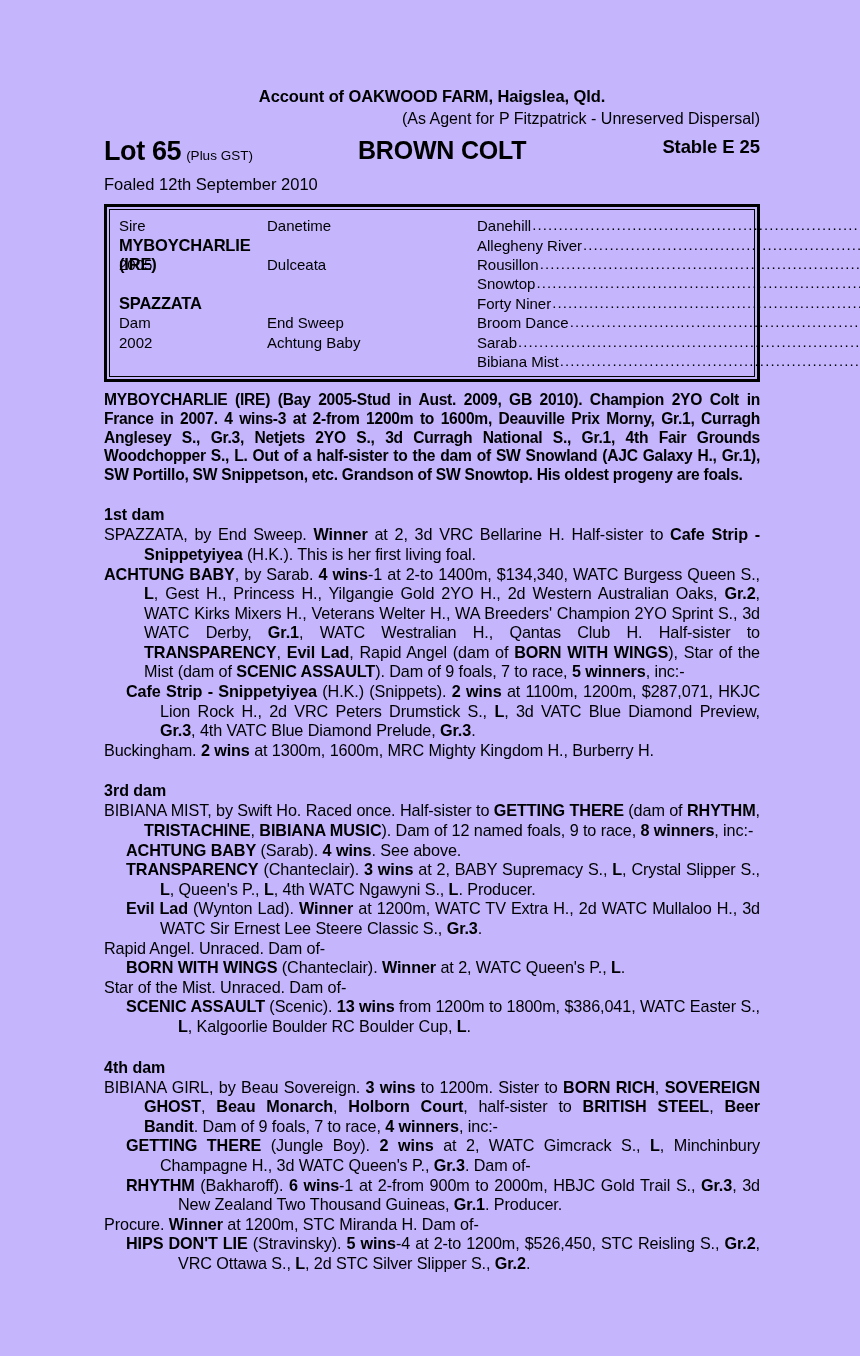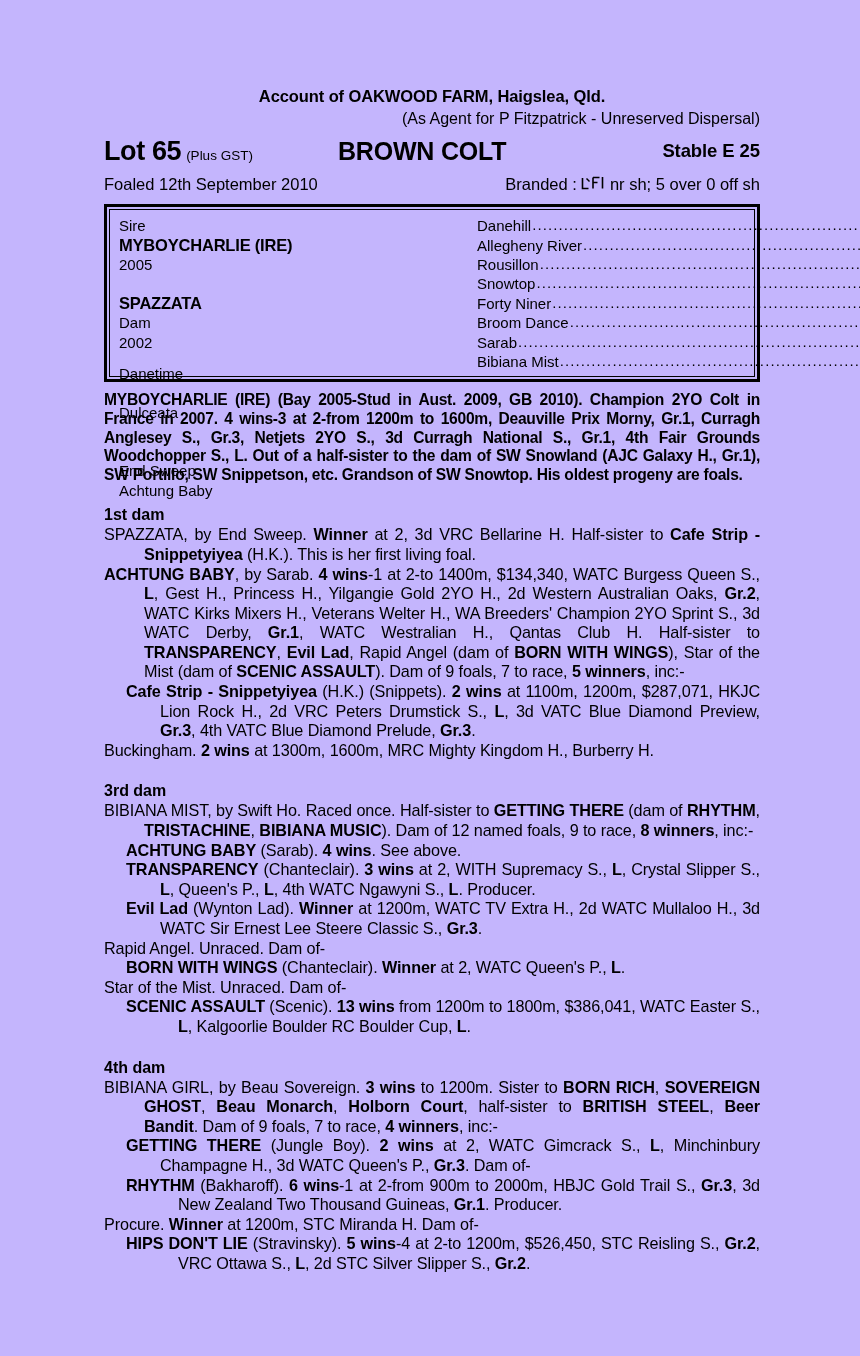--- a/index.html
+++ b/index.html
@@ -36,23 +36,24 @@
     line-height: 1.25;
   }
   .agent-line {
     text-align: right;
     font-size: 16px;
     line-height: 1.35;
     margin-top: 1px;
   }
   .lot-row {
     display: flex;
-    align-items: center;
+    align-items: flex-start;
     margin-top: 7px;
     height: 30px;
+    gap: 20px;
   }
   .lot-left {
     display: flex;
     align-items: baseline;
     width: 234px;
     flex: 0 0 234px;
   }
   .lot-num {
     font-weight: bold;
     font-size: 27px;
@@ -118,21 +119,20 @@
   .ped-right {
     flex: 1 1 auto;
     padding-right: 11px;
     padding-left: 6px;
   }
   .ped-left .prow {
     display: flex;
     font-size: 15px;
     line-height: 19.4px;
     height: 19.4px;
-    flex-direction: column;
   }
   .pcol1 { flex: 0 0 148px; }
   .pcol2 { flex: 1 1 auto; }
   .pname-bold {
     font-weight: bold;
     font-size: 16.5px;
     letter-spacing: -0.2px;
   }
   .gp-row {
     display: flex;
@@ -198,32 +198,20 @@
       <div class="lot-left">
         <span class="lot-num">Lot 65</span>
         <span class="plus-gst">(Plus GST)</span>
       </div>
       <div class="colt-title">BROWN COLT</div>
       <div class="stable">Stable E 25</div>
     </div>
 
     <div class="foaled-row">
       <span class="foaled-text">Foaled 12th September 2010</span>
-      <span class="branded-wrap">
-        <span>Branded :</span>
-        <span class="brand-mark">
-          <svg viewBox="0 0 26 15" width="26" height="15" aria-hidden="true">
-            <path d="M1.5,2 L1.5,12.5 L7.5,12.5" fill="none" stroke="#000" stroke-width="1.6"></path>
-            <path d="M5.5,2.5 L8.5,5.5" fill="none" stroke="#000" stroke-width="1.4"></path>
-            <path d="M12,1.5 L12,12.5 M12,1.5 L18.5,1.5 M12,6.5 L16.5,6.5" fill="none" stroke="#000" stroke-width="1.6"></path>
-            <path d="M21.5,1 L21.5,12.5" fill="none" stroke="#000" stroke-width="1.6"></path>
-          </svg>
-        </span>
-        <span>nr sh; 5 over 0 off sh</span>
-      </span>
     </div>
 
     <div class="ped-outer">
       <div class="ped-inner">
         <div class="ped-grid">
           <div class="ped-left" id="ped-left">
               <div class="prow">
                 <div class="pcol1">Sire</div>
                 <div class="pcol2">Danetime</div>
               </div>
@@ -298,21 +286,21 @@
 
     <div id="dam-sections">
         <div class="dam-head">1st dam</div>
         <div class="blk hang-a"><span>SPAZZATA, by End Sweep. </span><b>Winner</b><span> at 2, 3d VRC Bellarine H. Half-sister to </span><b>Cafe Strip - Snippetyiyea</b><span> (H.K.). This is her first living foal.</span></div>
         <div class="blk hang-a"><b>ACHTUNG BABY</b><span>, by Sarab. </span><b>4 wins</b><span>-1 at 2-to 1400m, $134,340, WATC Burgess Queen S., </span><b>L</b><span>, Gest H., Princess H., Yilgangie Gold 2YO H., 2d Western Australian Oaks, </span><b>Gr.2</b><span>, WATC Kirks Mixers H., Veterans Welter H., WA Breeders' Champion 2YO Sprint S., 3d WATC Derby, </span><b>Gr.1</b><span>, WATC Westralian H., Qantas Club H. Half-sister to </span><b>TRANSPARENCY</b><span>, </span><b>Evil Lad</b><span>, Rapid Angel (dam of </span><b>BORN WITH WINGS</b><span>), Star of the Mist (dam of </span><b>SCENIC ASSAULT</b><span>). Dam of 9 foals, 7 to race, </span><b>5 winners</b><span>, inc:-</span></div>
         <div class="blk hang-b"><b>Cafe Strip - Snippetyiyea</b><span> (H.K.) (Snippets). </span><b>2 wins</b><span> at 1100m, 1200m, $287,071, HKJC Lion Rock H., 2d VRC Peters Drumstick S., </span><b>L</b><span>, 3d VATC Blue Diamond Preview, </span><b>Gr.3</b><span>, 4th VATC Blue Diamond Prelude, </span><b>Gr.3</b><span>.</span></div>
         <div class="blk hang0"><span>Buckingham. </span><b>2 wins</b><span> at 1300m, 1600m, MRC Mighty Kingdom H., Burberry H.</span></div>
         <div class="dam-head">3rd dam</div>
         <div class="blk hang-a"><span>BIBIANA MIST, by Swift Ho. Raced once. Half-sister to </span><b>GETTING THERE</b><span> (dam of </span><b>RHYTHM</b><span>, </span><b>TRISTACHINE</b><span>, </span><b>BIBIANA MUSIC</b><span>). Dam of 12 named foals, 9 to race, </span><b>8 winners</b><span>, inc:-</span></div>
         <div class="blk hang-b"><b>ACHTUNG BABY</b><span> (Sarab). </span><b>4 wins</b><span>. See above.</span></div>
-        <div class="blk hang-b"><b>TRANSPARENCY</b><span> (Chanteclair). </span><b>3 wins</b><span> at 2, WITH Supremacy S., </span><b>L</b><span>, Crystal Slipper S., </span><b>L</b><span>, Queen's P., </span><b>L</b><span>, 4th WATC Ngawyni S., </span><b>L</b><span>. Producer.</span></div>
+        <div class="blk hang-b"><b>TRANSPARENCY</b><span> (Chanteclair). </span><b>3 wins</b><span> at 2, BABY Supremacy S., </span><b>L</b><span>, Crystal Slipper S., </span><b>L</b><span>, Queen's P., </span><b>L</b><span>, 4th WATC Ngawyni S., </span><b>L</b><span>. Producer.</span></div>
         <div class="blk hang-b"><b>Evil Lad</b><span> (Wynton Lad). </span><b>Winner</b><span> at 1200m, WATC TV Extra H., 2d WATC Mullaloo H., 3d WATC Sir Ernest Lee Steere Classic S., </span><b>Gr.3</b><span>.</span></div>
         <div class="blk hang0"><span>Rapid Angel. Unraced. Dam of-</span></div>
         <div class="blk hang-b"><b>BORN WITH WINGS</b><span> (Chanteclair). </span><b>Winner</b><span> at 2, WATC Queen's P., </span><b>L</b><span>.</span></div>
         <div class="blk hang0"><span>Star of the Mist. Unraced. Dam of-</span></div>
         <div class="blk hang-c"><b>SCENIC ASSAULT</b><span> (Scenic). </span><b>13 wins</b><span> from 1200m to 1800m, $386,041, WATC Easter S., </span><b>L</b><span>, Kalgoorlie Boulder RC Boulder Cup, </span><b>L</b><span>.</span></div>
         <div class="dam-head">4th dam</div>
         <div class="blk hang-a"><span>BIBIANA GIRL, by Beau Sovereign. </span><b>3 wins</b><span> to 1200m. Sister to </span><b>BORN RICH</b><span>, </span><b>SOVEREIGN GHOST</b><span>, </span><b>Beau Monarch</b><span>, </span><b>Holborn Court</b><span>, half-sister to </span><b>BRITISH STEEL</b><span>, </span><b>Beer Bandit</b><span>. Dam of 9 foals, 7 to race, </span><b>4 winners</b><span>, inc:-</span></div>
         <div class="blk hang-b"><b>GETTING THERE</b><span> (Jungle Boy). </span><b>2 wins</b><span> at 2, WATC Gimcrack S., </span><b>L</b><span>, Minchinbury Champagne H., 3d WATC Queen's P., </span><b>Gr.3</b><span>. Dam of-</span></div>
         <div class="blk hang-c"><b>RHYTHM</b><span> (Bakharoff). </span><b>6 wins</b><span>-1 at 2-from 900m to 2000m, HBJC Gold Trail S., </span><b>Gr.3</b><span>, 3d New Zealand Two Thousand Guineas, </span><b>Gr.1</b><span>. Producer.</span></div>
         <div class="blk hang0"><span>Procure. </span><b>Winner</b><span> at 1200m, STC Miranda H. Dam of-</span></div>

